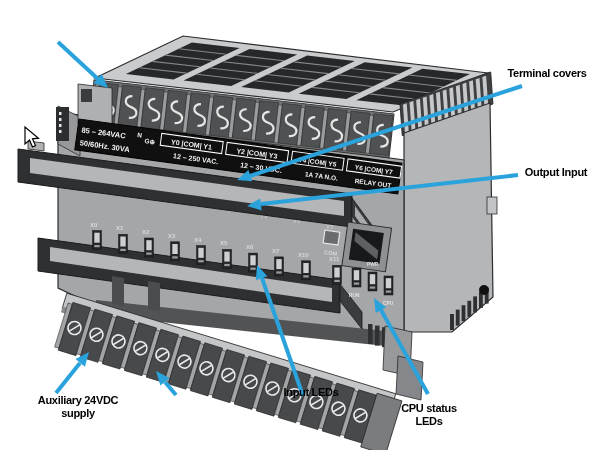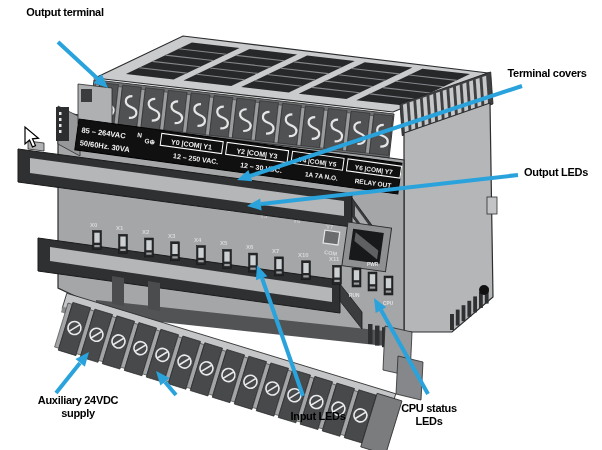--- a/index.html
+++ b/index.html
@@ -261,29 +261,28 @@
     <line x1="56" y1="393" x2="80" y2="363"></line>
     <polygon points="89,352 84.9,366.7 75.5,359.1" stroke="none"></polygon>
     <line x1="176" y1="395" x2="165" y2="382"></line>
     <polygon points="156,371 169.6,378 160.4,385.6" stroke="none"></polygon>
   </g>
 
   <path d="M25 127 L25 144 L29.5 140 L32.5 147 L35.5 145.6 L32.5 138.8 L38.5 138.2 Z" fill="#fff" stroke="#000" stroke-width="1.2"></path>
 </svg>
 
 <div class="callout center" style="left:22px;top:6px;width:86px;">
-  <div>Output terminal</div>
 </div>
 
 <div class="callout left" style="left:507px;top:67px;width:80px;">Terminal covers</div>
 
-<div class="callout left" style="left:524px;top:166px;width:64px;">Output LEDs</div>
+<div class="callout left" style="left:524px;top:166px;width:64px;">Output Input</div>
 
 <div class="callout center" style="left:24px;top:394px;width:108px;">
   <div>Auxiliary 24VDC supply</div>
 </div>
 
 
-<div class="callout center" style="left:282px;top:410px;width:58px;margin-left:7px;">Input LEDs</div>
+<div class="callout center" style="left:282px;top:386px;width:58px;">Input LEDs</div>
 
 <div class="callout center" style="left:390px;top:402px;width:78px;">CPU status LEDs</div>
 
 </div>
 
 </body></html>

